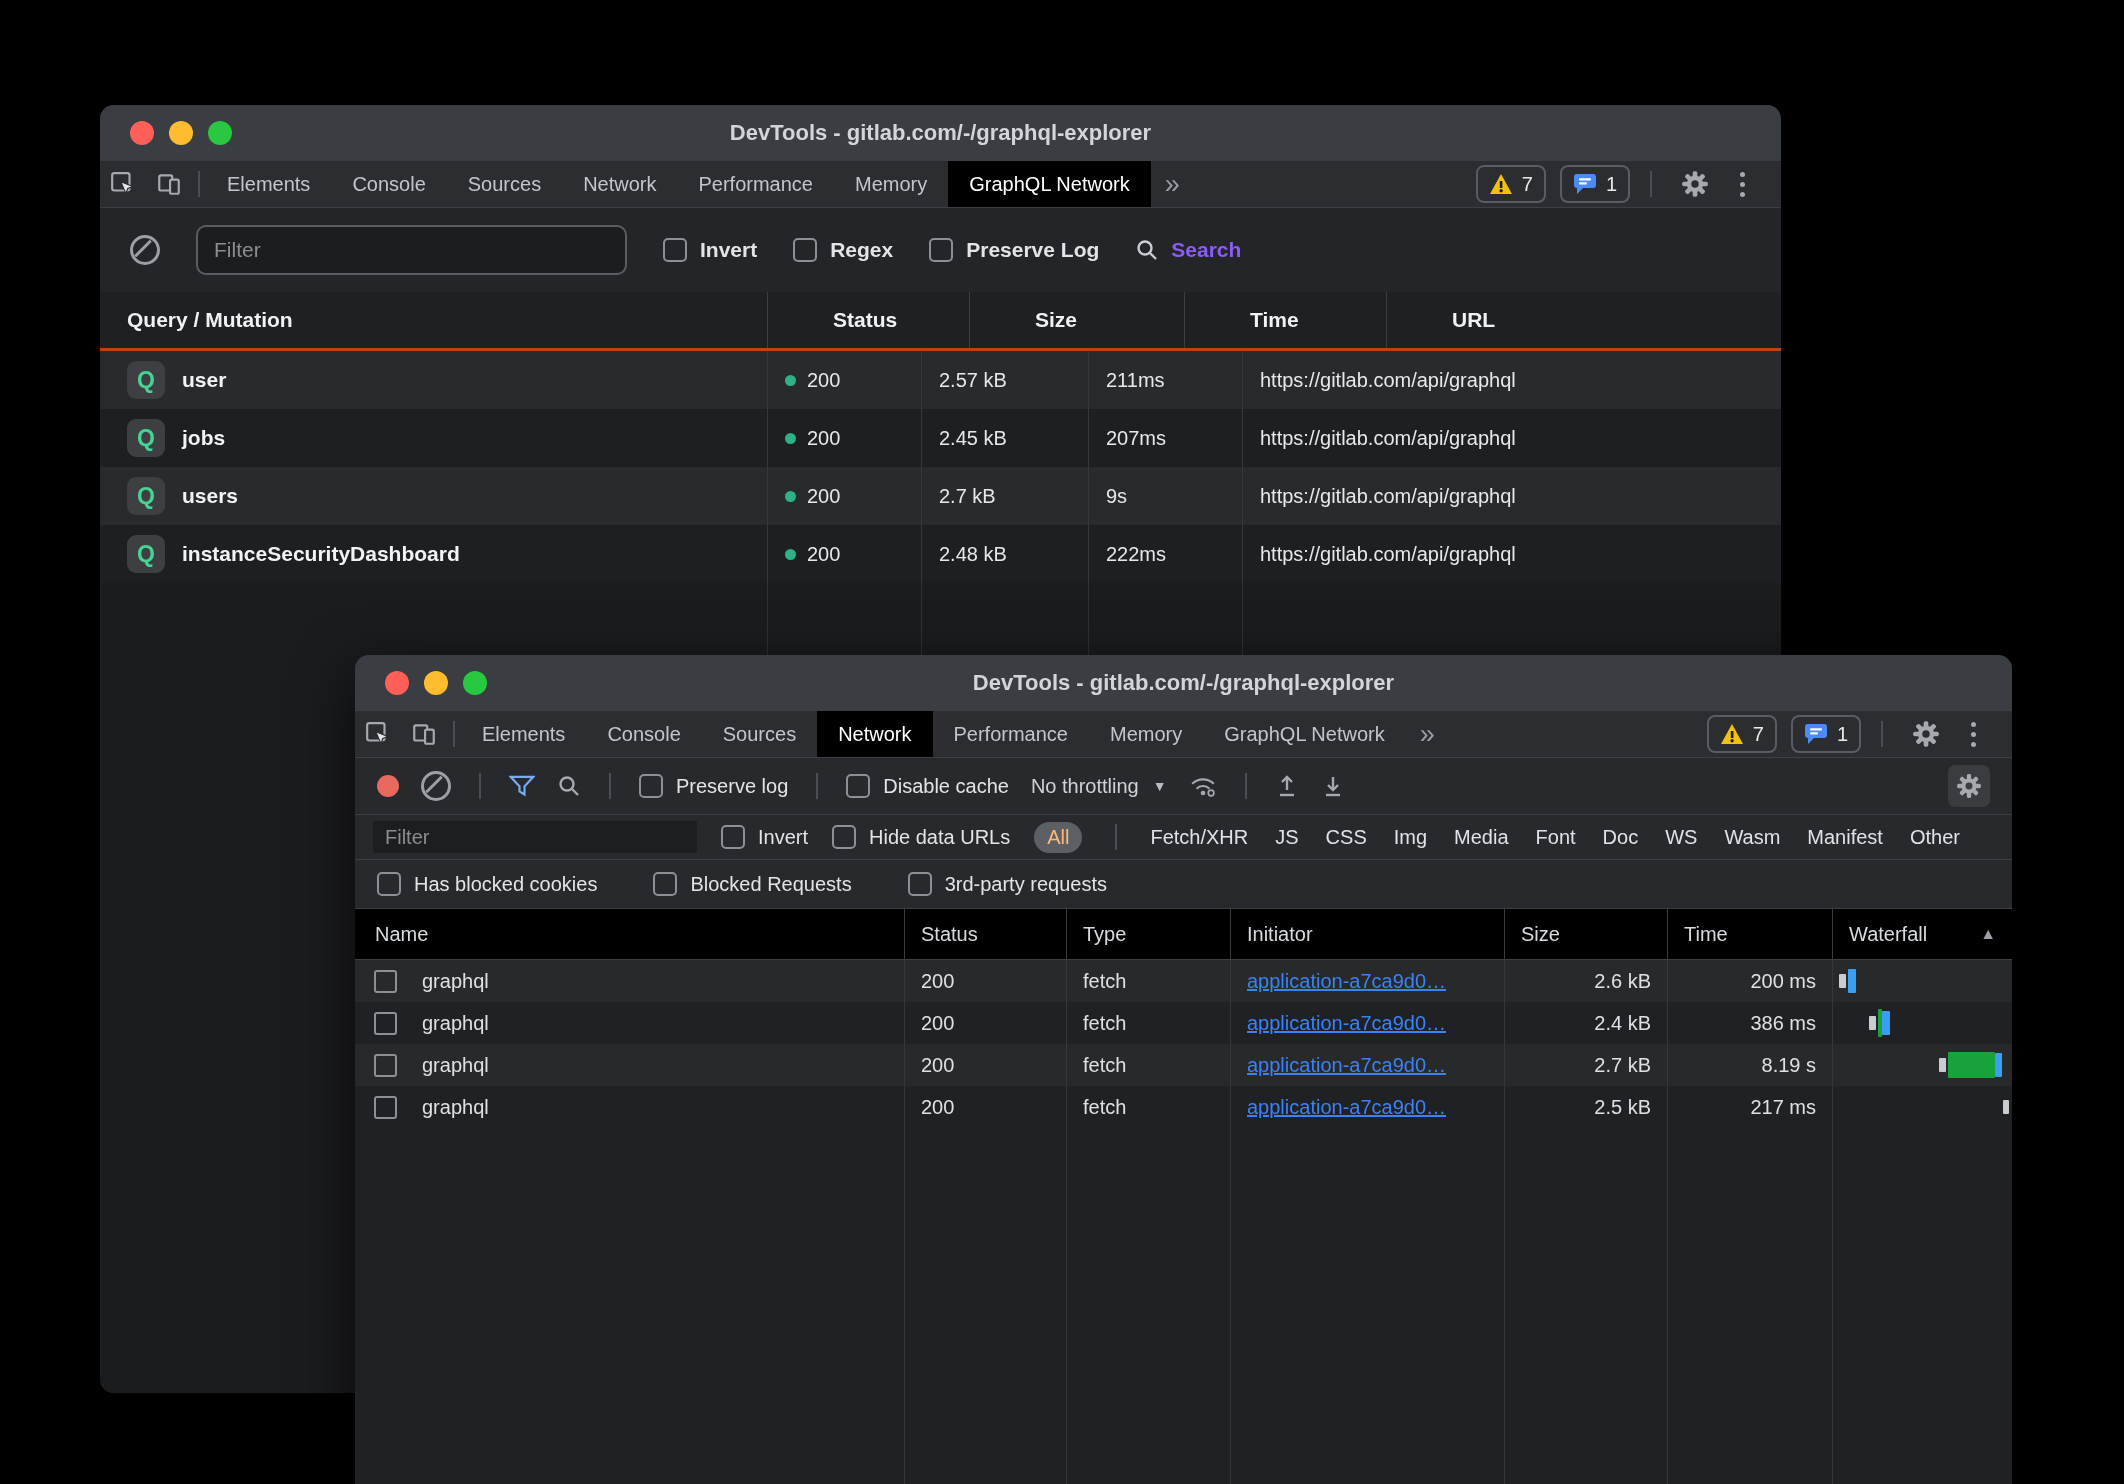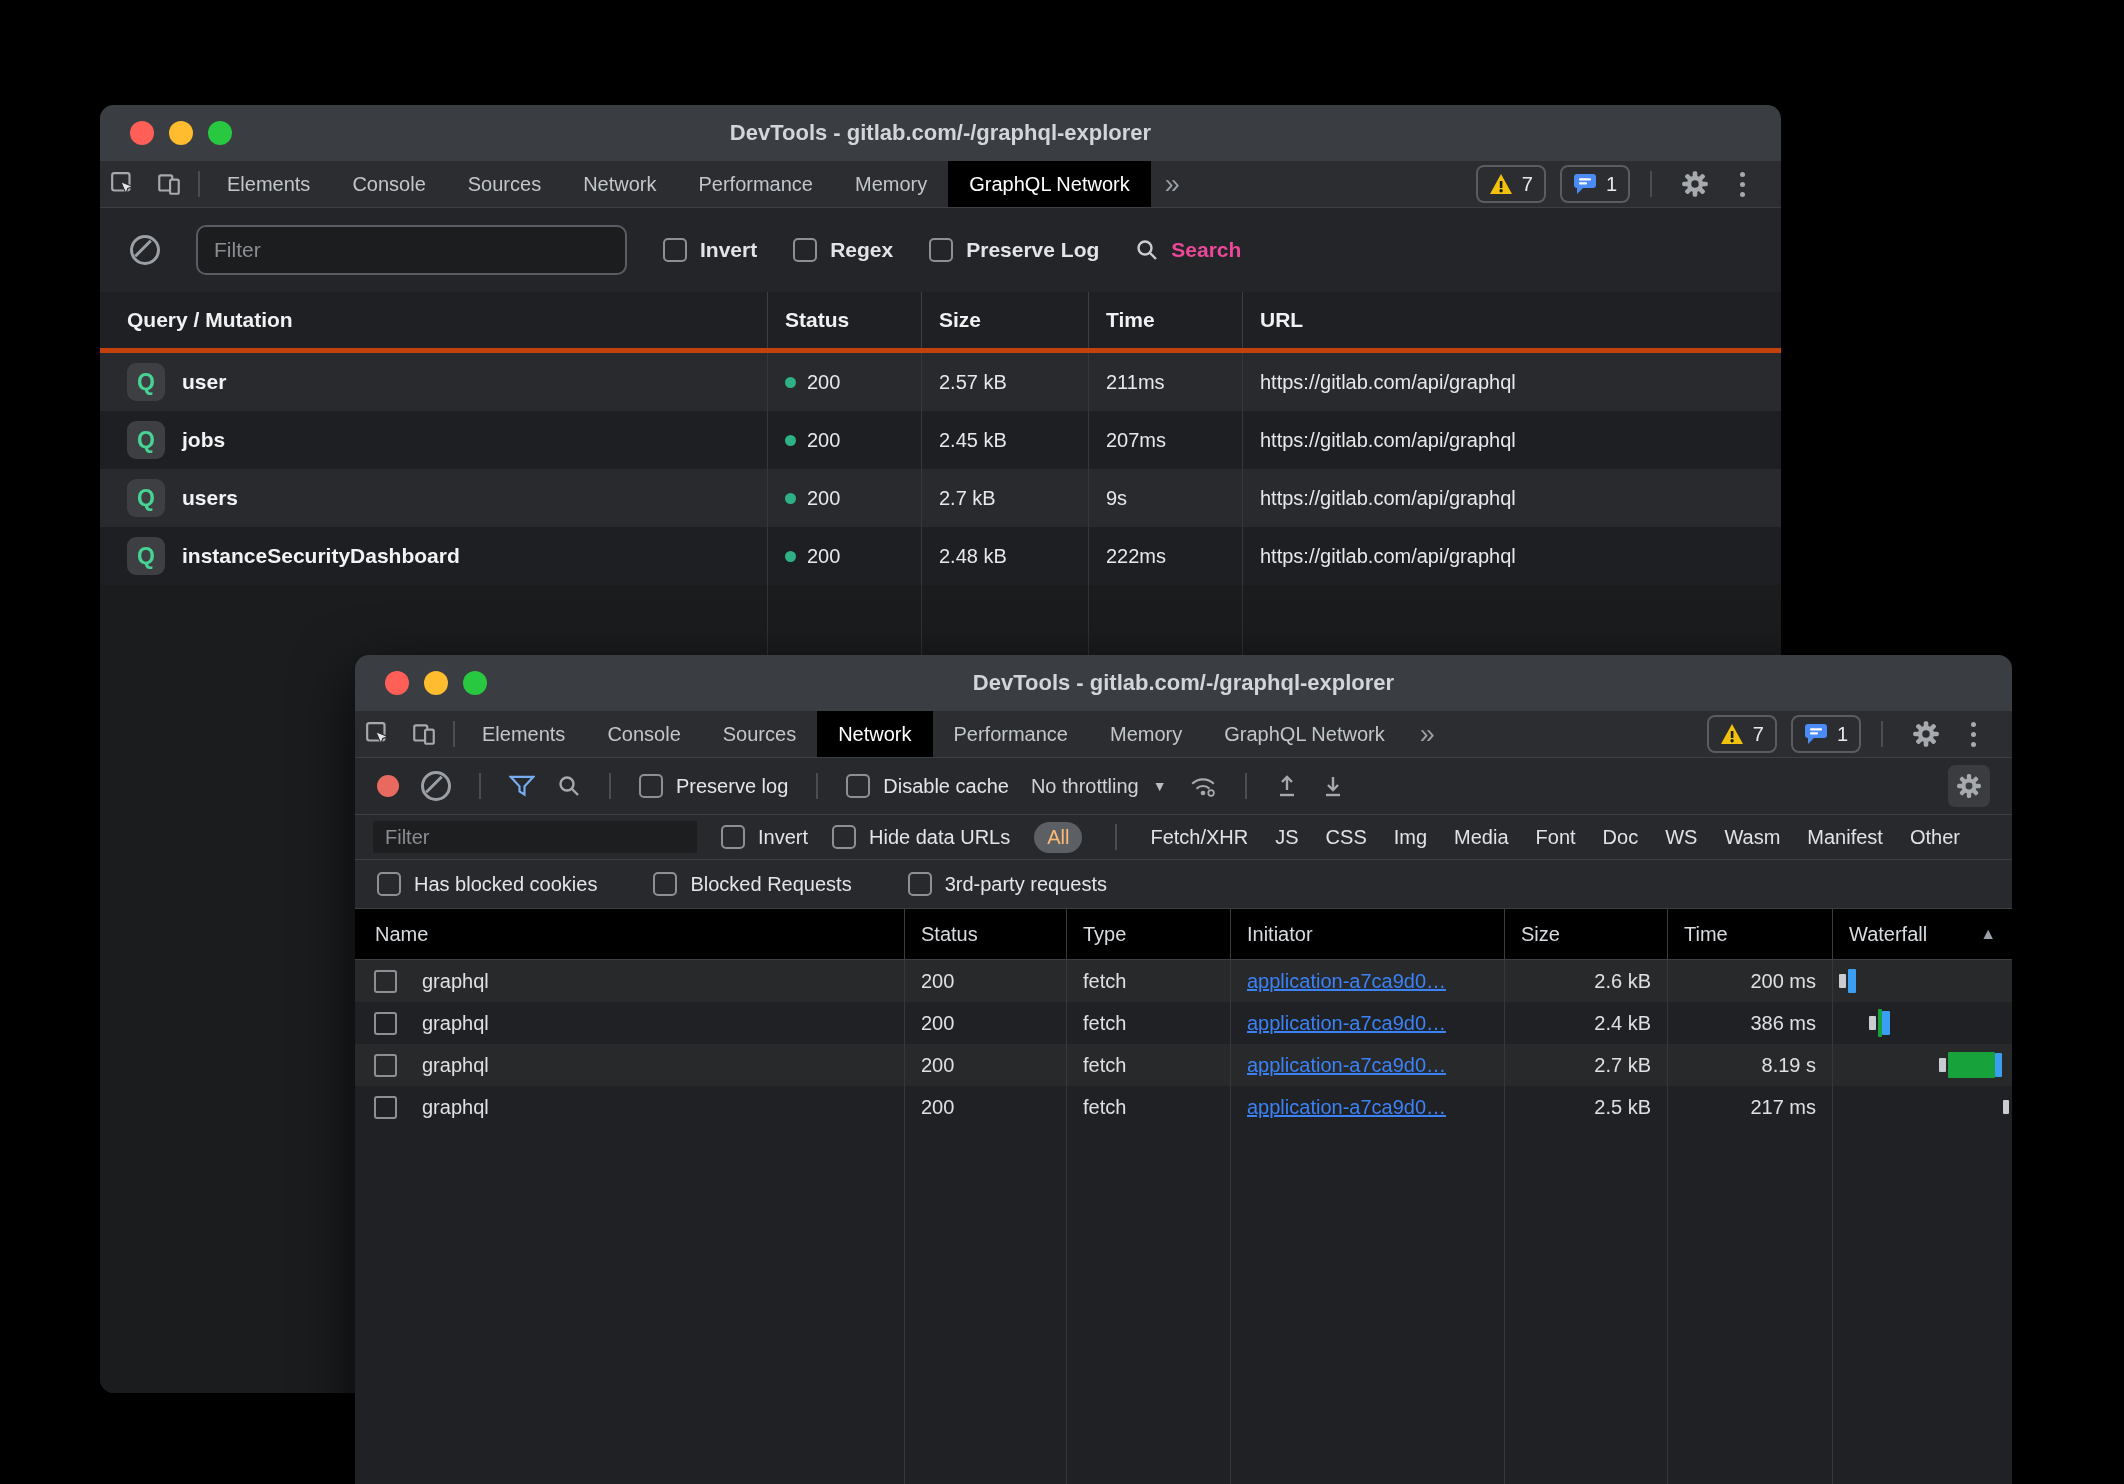--- a/index.html
+++ b/index.html
@@ -47,26 +47,26 @@
     background:#9aa0a6;transform:rotate(-45deg);}
   .gear-svg,.mag-svg{display:block;}
 
   
   .bfilter{height:84px;flex:0 0 84px;background:#242528;display:flex;align-items:center;
     gap:36px;padding:0 30px;}
   .bfilter .filter-input{width:395px;height:46px;background:#1c1d1f;border:2px solid #5a5d61;
     border-radius:10px;color:#e8eaed;font-size:21px;padding:0 16px;outline:none;
     font-family:"Liberation Sans",sans-serif;}
   .bfilter .filter-input::placeholder{color:#8a8e93;}
-  .searchgrp{display:flex;align-items:center;gap:12px;font-size:21px;font-weight:bold;color:#ec4899;}
+  .searchgrp{display:flex;align-items:center;gap:12px;font-size:21px;font-weight:bold;color:#8b5cf6;}
   .bfilter .cbgroup{font-weight:bold;font-size:21px;}
 
   
   .btable-head{display:grid;grid-template-columns:668px 154px 167px 154px 1fr;
-    height:56px;flex:0 0 56px;background:#1f2023;border-bottom:5px solid #c2410c;}
+    height:56px;flex:0 0 56px;background:#1f2023;border-bottom:3px solid #c2410c;gap:48px;}
   .btable-head .hcell{display:flex;align-items:center;padding-left:17px;font-size:21px;
     font-weight:bold;color:#f0f1f3;border-right:1px solid #3d4043;}
   .btable-head .hcell:first-child{padding-left:27px;}
   .btable-head .hcell:last-child{border-right:none;}
   .brow{display:grid;grid-template-columns:668px 154px 167px 154px 1fr;height:58px;flex:0 0 58px;}
   .brow.odd{background:#292a2d;}
   .brow.even{background:#1e1f22;}
   .brow .cell{display:flex;align-items:center;padding-left:17px;font-size:20px;color:#e6e8ea;
     border-right:1px solid #35373a;overflow:hidden;white-space:nowrap;}
   .brow .cell:first-child{padding-left:27px;gap:17px;}

